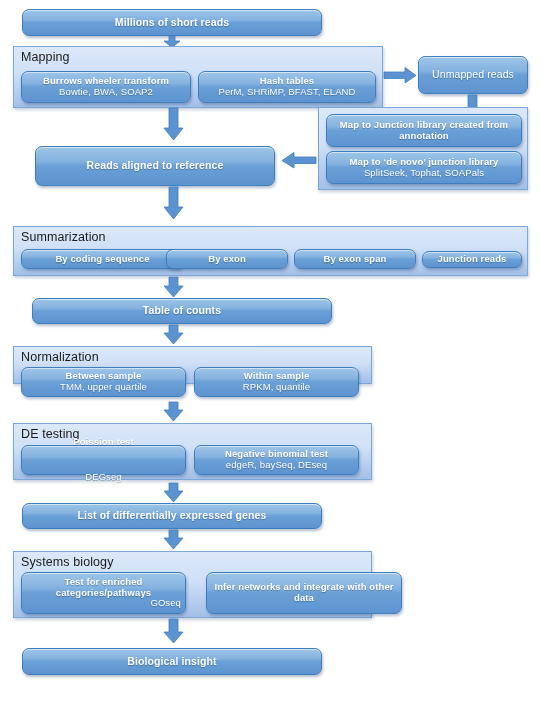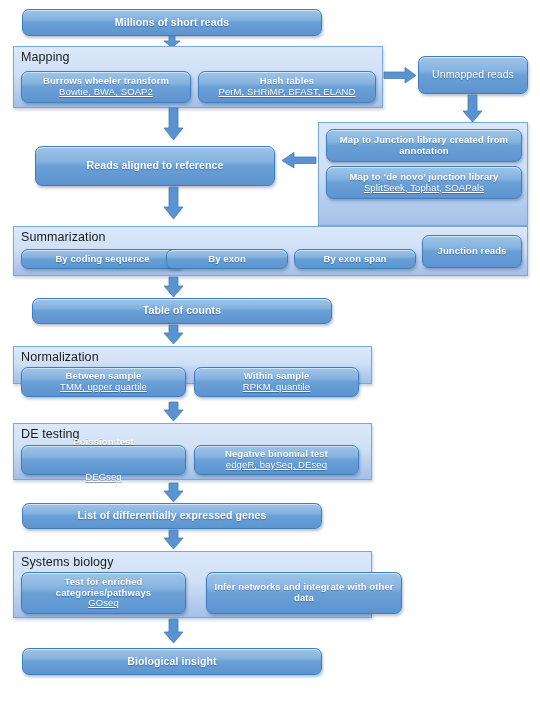--- a/index.html
+++ b/index.html
@@ -41,21 +41,20 @@
   }
   .node .ttl {
     font-weight: bold;
     font-size: 10.5px;
     letter-spacing: 0.1px;
   }
   .node .sub {
     font-weight: normal;
     font-size: 10.5px;
     letter-spacing: 0.1px;
-    text-decoration: underline;
   }
   .node.small .ttl, .node.small .sub { font-size: 9.5px; }
 
   
   .group {
     position: absolute;
     box-sizing: border-box;
     border: 1px solid #7ba7d9;
     background: linear-gradient(to bottom, #dce8f9 0%, #cfe0f6 45%, #b6cdee 75%, #a4c0e8 100%);
     box-shadow: 1px 2px 3px rgba(60,90,130,0.28);
@@ -113,21 +112,21 @@
   <div class="node" style="left:418px; top:56px; width:110px; height:38px;">
     <div class="ttl" style="font-weight:normal;">Unmapped reads</div>
   </div>
 
   <div class="arrow" style="left:462px; top:95px; width:22px; height:28px;">
     <svg width="22" height="28" viewBox="0 0 22 28">
       <polygon points="6,0 15,0 15,16 20,16 10.5,27 1,16 6,16" fill="#5b93d1" stroke="#3d7ebf" stroke-width="0.8"></polygon>
     </svg>
   </div>
 
-  <div class="group" style="left:318px; top:122px; width:210px; height:104px;">
+  <div class="group" style="left:318px; top:107px; width:210px; height:83px;">
     <div class="node small" style="left:7px; top:6px; width:196px; height:33px; position:absolute;">
       <div class="ttl">Map to Junction library created from annotation</div>
     </div>
     <div class="node small" style="left:7px; top:43px; width:196px; height:33px; position:absolute;">
       <div class="ttl">Map to ‘de novo’ junction library</div>
       <div class="sub">SplitSeek, Tophat, SOAPals</div>
     </div>
   </div>
 
   <div class="arrow" style="left:281px; top:152px; width:35px; height:17px;">
@@ -156,21 +155,21 @@
     <div class="group-title">Summarization</div>
     <div class="node small" style="left:7px; top:22px; width:163px; height:20px; position:absolute;">
       <div class="ttl">By coding sequence</div>
     </div>
     <div class="node small" style="left:152px; top:22px; width:122px; height:20px; position:absolute;">
       <div class="ttl">By exon</div>
     </div>
     <div class="node small" style="left:280px; top:22px; width:122px; height:20px; position:absolute;">
       <div class="ttl">By exon span</div>
     </div>
-    <div class="node small" style="left:408px; top:8px; width:100px; height:33px; position:absolute;">
+    <div class="node small" style="left:408px; top:24px; width:100px; height:17px; position:absolute;">
       <div class="ttl">Junction reads</div>
     </div>
   </div>
 
   <div class="arrow" style="left:163px; top:277px; width:22px; height:21px;">
     <svg width="22" height="21" viewBox="0 0 22 21">
       <polygon points="6,0 15,0 15,9 20,9 10.5,20 1,9 6,9" fill="#5b93d1" stroke="#3d7ebf" stroke-width="0.8"></polygon>
     </svg>
   </div>
 
@@ -225,21 +224,21 @@
   </div>
 
   <div class="arrow" style="left:163px; top:530px; width:22px; height:20px;">
     <svg width="22" height="20" viewBox="0 0 22 20">
       <polygon points="6,0 15,0 15,8 20,8 10.5,19 1,8 6,8" fill="#5b93d1" stroke="#3d7ebf" stroke-width="0.8"></polygon>
     </svg>
   </div>
 
   <div class="group" style="left:13px; top:551px; width:359px; height:67px;">
     <div class="group-title">Systems biology</div>
-    <div class="node small" style="left:7px; top:20px; width:165px; height:42px; position:absolute;">
+    <div class="node small" style="left:7px; top:20px; width:165px; height:42px; position:absolute;align-items:flex-end;">
       <div class="ttl">Test for enriched categories/pathways</div>
       <div class="sub">GOseq</div>
     </div>
     <div class="node small" style="left:192px; top:20px; width:196px; height:42px; position:absolute;">
       <div class="ttl">Infer networks and integrate with other data</div>
     </div>
   </div>
 
   <div class="arrow" style="left:163px; top:619px; width:22px; height:25px;">
     <svg width="22" height="25" viewBox="0 0 22 25">

